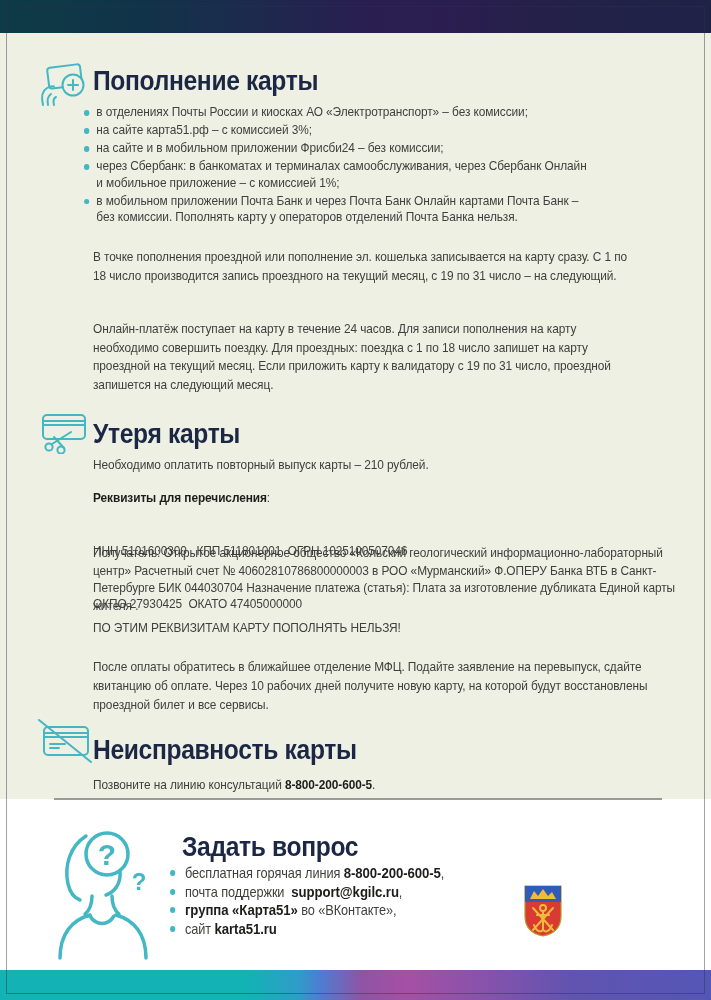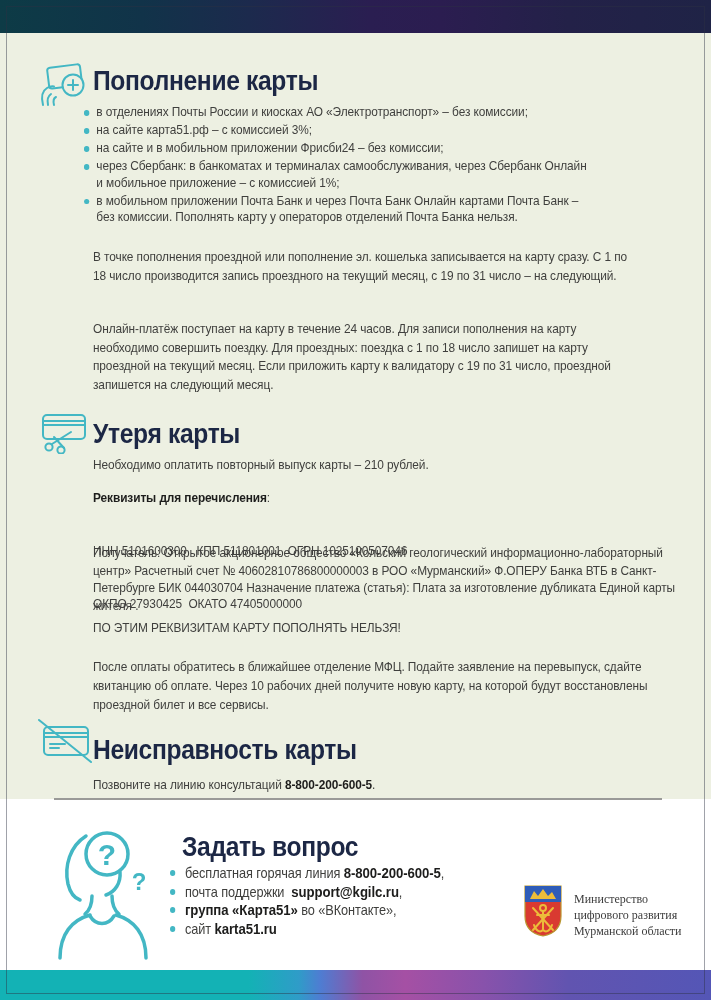--- a/index.html
+++ b/index.html
@@ -161,20 +161,15 @@
         <path d="M30,24 L10,46"></path>
         <circle cx="20" cy="24" r="3"></circle>
         <line x1="20" y1="27" x2="20" y2="45"></line>
         <line x1="14" y1="31" x2="26" y2="31"></line>
         <path d="M11,41 C13,47 17,49 20,46"></path>
         <path d="M29,41 C27,47 23,49 20,46"></path>
       </g>
     </svg>
   </span>
 
-  <div class="abs ministry" style="left:574px;top:891px;">
-    <div>Министерство</div>
-    <div>цифрового развития</div>
-    <div>Мурманской области</div>
-  </div>
 
   <div class="frame"></div>
 </div>
 
 </body></html>

